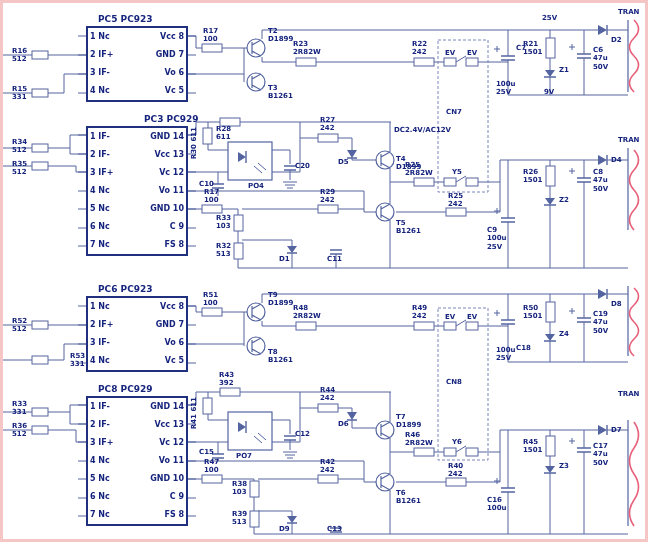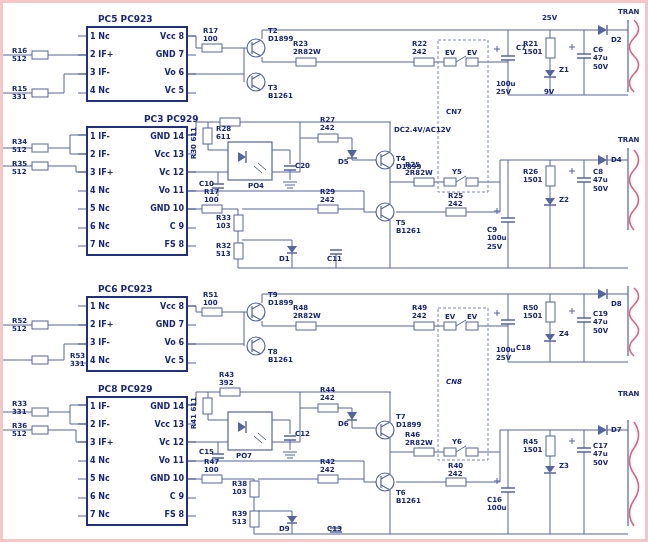--- a/index.html
+++ b/index.html
@@ -472,20 +472,20 @@
       <div class="lbl" style="left: 487px; top: 496px;">C16
 100u</div>
       <div class="lbl" style="left: 559px; top: 462px;">Z3</div>
       <div class="lbl" style="left: 523px; top: 438px;">R45
 1501</div>
       <div class="lbl" style="left: 593px; top: 442px;">C17
 47u
 50V</div>
       <div class="lbl" style="left: 611px; top: 426px;">D7</div>
       <div class="lbl" style="left: 618px; top: 390px;">TRAN</div>
-      <div class="lbl" style="left: 446px; top: 378px; font-style: italic;">CN8</div>
+      <div class="lbl" style="left: 446px; top: 378px;">CN8</div>
     </div>
 
   <div class="frame" style="left:0;top:0;width:648px;height:3px"></div>
   <div class="frame" style="left:0;top:0;width:3px;height:542px"></div>
   <div class="frame" style="left:645px;top:0;width:3px;height:542px"></div>
   <div class="frame" style="left:0;top:539px;width:648px;height:3px"></div>
 </div>
 
 </body></html>

